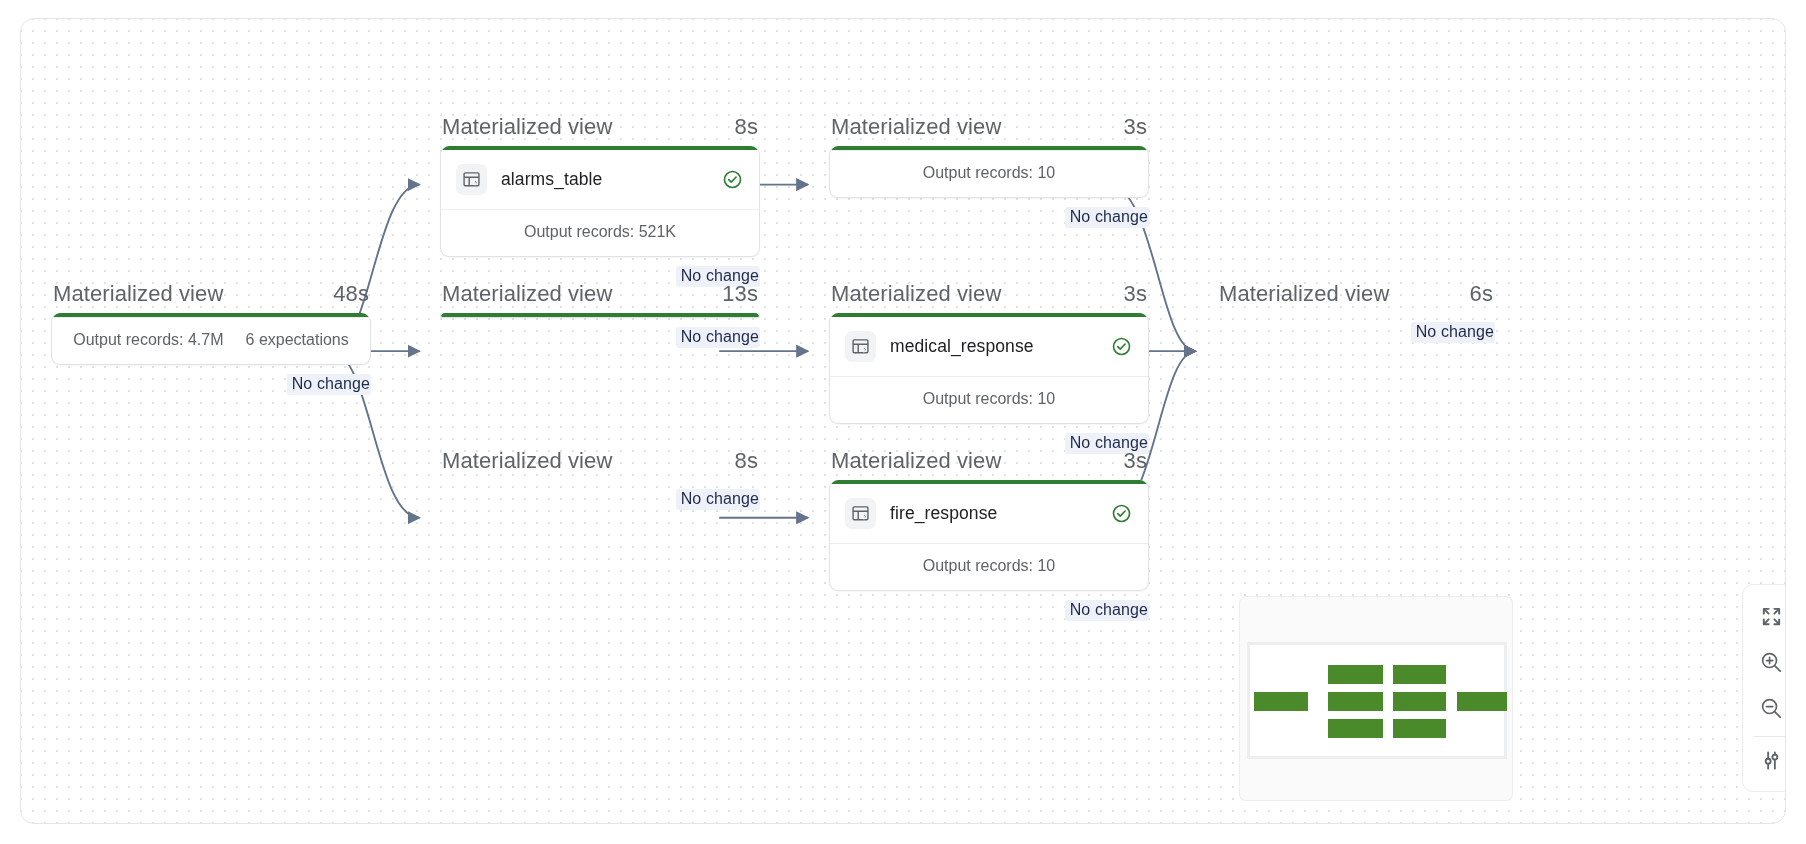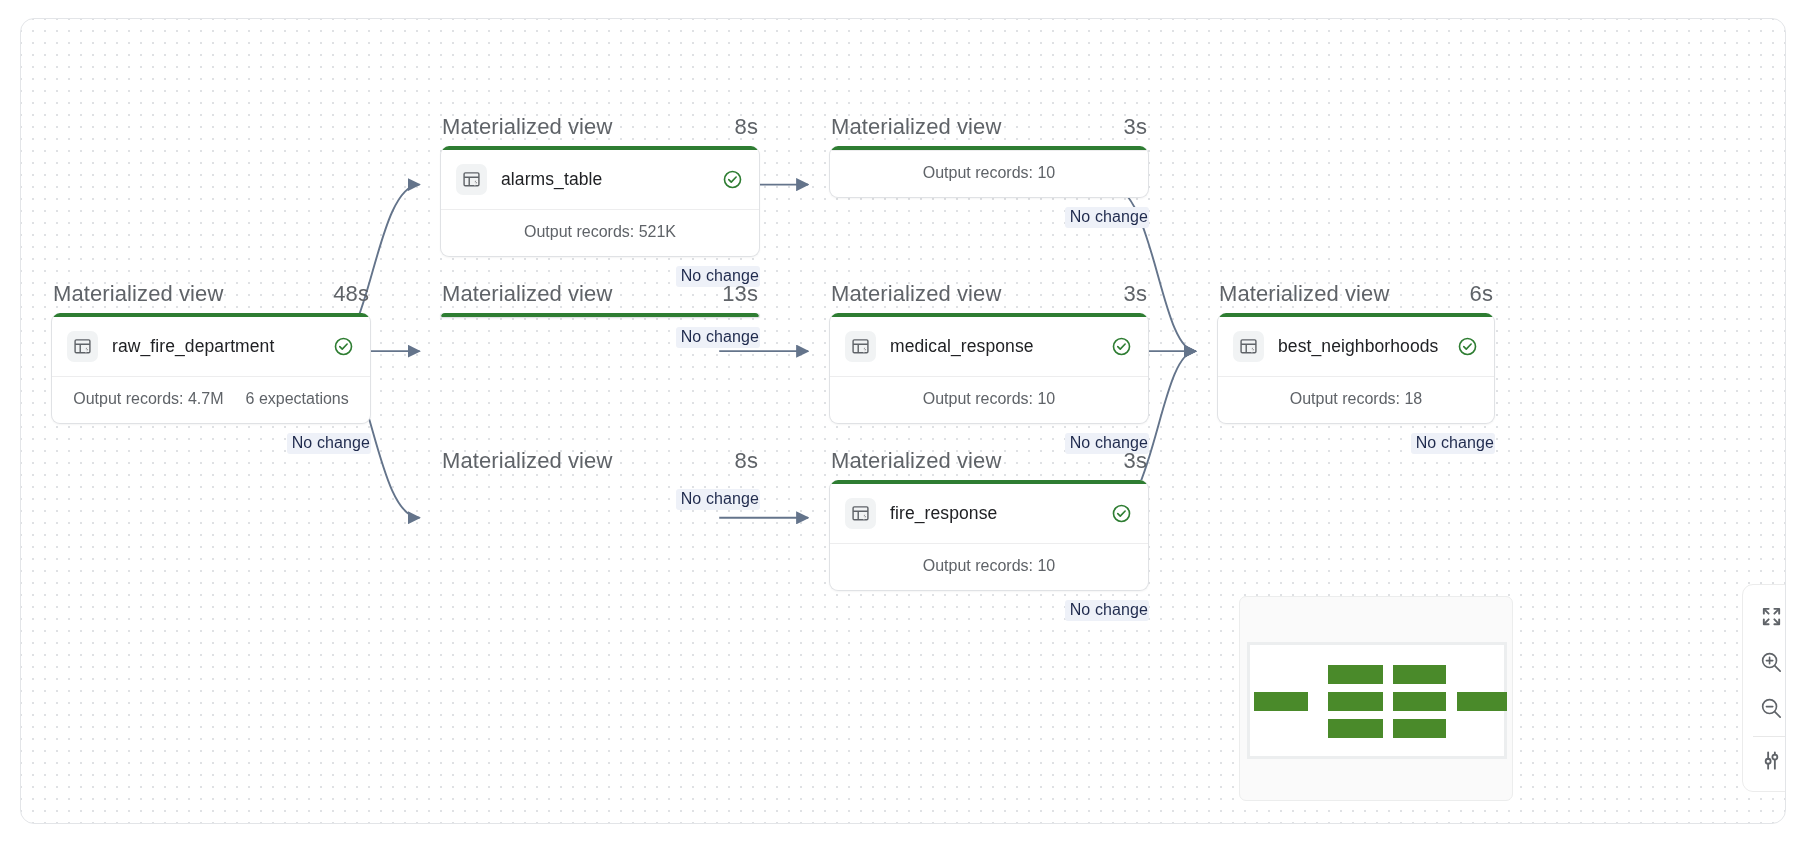--- a/index.html
+++ b/index.html
@@ -126,172 +126,154 @@
     </g>
   </svg>
 
   <div class="node-wrap" style="left:30px; top:262px;">
     <div class="node-meta">
       <span>Materialized view</span>
       <span class="dur">48s</span>
     </div>
     <div class="node-card">
       <div class="node-accent"></div>
+      <div class="node-body">
+        <span>Output records: 4.7M</span>
+        <span>6 expectations</span>
+      </div>
+    </div>
+    <div class="node-foot">
+      <span class="nochange">No change</span>
+    </div>
+  </div>
+
+  <div class="node-wrap" style="left:419px; top:95px;">
+    <div class="node-meta">
+      <span>Materialized view</span>
+      <span class="dur">8s</span>
+    </div>
+    <div class="node-card">
+      <div class="node-accent"></div>
       <div class="node-head">
         <span class="tbl-icon">
           <svg width="19" height="19" viewBox="0 0 20 20">
               <g fill="none" stroke="#5f6368" stroke-width="1.5">
                 <rect x="2.2" y="3" width="15.6" height="13.5" rx="1.3"></rect>
                 <path d="M2.2 7.6 H17.8 M7.6 7.6 V16.5"></path>
               </g>
               <path d="M15.4 9.6 l-3.1 3.6 h2.1 l-.7 3 3.1-3.6 h-2.1z" fill="#5f6368" stroke="#fff" stroke-width=".8"></path>
             </svg>
         </span>
-        <span class="node-title">raw_fire_department</span>
+        <span class="node-title">alarms_table</span>
         <span class="status-icon">
           <svg width="21" height="21" viewBox="0 0 22 22">
               <circle cx="11" cy="11" r="8.4" fill="none" stroke="#2e7d32" stroke-width="1.7"></circle>
               <path d="M7.1 11.1 l2.6 2.6 l5.1 -5.3" fill="none" stroke="#2e7d32" stroke-width="1.7" stroke-linecap="round" stroke-linejoin="round"></path>
             </svg>
         </span>
       </div>
       <div class="node-body">
-        <span>Output records: 4.7M</span>
-        <span>6 expectations</span>
-      </div>
-    </div>
-    <div class="node-foot">
-      <span class="nochange">No change</span>
-    </div>
-  </div>
-
-  <div class="node-wrap" style="left:419px; top:95px;">
+        <span>Output records: 521K</span>
+      </div>
+    </div>
+    <div class="node-foot">
+      <span class="nochange">No change</span>
+    </div>
+  </div>
+
+  <div class="node-wrap" style="left:419px; top:262px;">
+    <div class="node-meta">
+      <span>Materialized view</span>
+      <span class="dur">13s</span>
+    </div>
+    <div class="node-card">
+      <div class="node-accent"></div>
+    </div>
+    <div class="node-foot">
+      <span class="nochange">No change</span>
+    </div>
+  </div>
+
+  <div class="node-wrap" style="left:419px; top:429px;">
     <div class="node-meta">
       <span>Materialized view</span>
       <span class="dur">8s</span>
+    </div>
+    <div class="node-foot">
+      <span class="nochange">No change</span>
+    </div>
+  </div>
+
+  <div class="node-wrap" style="left:808px; top:95px;">
+    <div class="node-meta">
+      <span>Materialized view</span>
+      <span class="dur">3s</span>
+    </div>
+    <div class="node-card">
+      <div class="node-accent"></div>
+      <div class="node-body">
+        <span>Output records: 10</span>
+      </div>
+    </div>
+    <div class="node-foot">
+      <span class="nochange">No change</span>
+    </div>
+  </div>
+
+  <div class="node-wrap" style="left:808px; top:262px;">
+    <div class="node-meta">
+      <span>Materialized view</span>
+      <span class="dur">3s</span>
     </div>
     <div class="node-card">
       <div class="node-accent"></div>
       <div class="node-head">
         <span class="tbl-icon">
           <svg width="19" height="19" viewBox="0 0 20 20">
               <g fill="none" stroke="#5f6368" stroke-width="1.5">
                 <rect x="2.2" y="3" width="15.6" height="13.5" rx="1.3"></rect>
                 <path d="M2.2 7.6 H17.8 M7.6 7.6 V16.5"></path>
               </g>
               <path d="M15.4 9.6 l-3.1 3.6 h2.1 l-.7 3 3.1-3.6 h-2.1z" fill="#5f6368" stroke="#fff" stroke-width=".8"></path>
             </svg>
         </span>
-        <span class="node-title">alarms_table</span>
+        <span class="node-title">medical_response</span>
         <span class="status-icon">
           <svg width="21" height="21" viewBox="0 0 22 22">
               <circle cx="11" cy="11" r="8.4" fill="none" stroke="#2e7d32" stroke-width="1.7"></circle>
               <path d="M7.1 11.1 l2.6 2.6 l5.1 -5.3" fill="none" stroke="#2e7d32" stroke-width="1.7" stroke-linecap="round" stroke-linejoin="round"></path>
             </svg>
         </span>
       </div>
       <div class="node-body">
-        <span>Output records: 521K</span>
-      </div>
-    </div>
-    <div class="node-foot">
-      <span class="nochange">No change</span>
-    </div>
-  </div>
-
-  <div class="node-wrap" style="left:419px; top:262px;">
-    <div class="node-meta">
-      <span>Materialized view</span>
-      <span class="dur">13s</span>
-    </div>
-    <div class="node-card">
-      <div class="node-accent"></div>
-    </div>
-    <div class="node-foot">
-      <span class="nochange">No change</span>
-    </div>
-  </div>
-
-  <div class="node-wrap" style="left:419px; top:429px;">
-    <div class="node-meta">
-      <span>Materialized view</span>
-      <span class="dur">8s</span>
-    </div>
-    <div class="node-foot">
-      <span class="nochange">No change</span>
-    </div>
-  </div>
-
-  <div class="node-wrap" style="left:808px; top:95px;">
-    <div class="node-meta">
-      <span>Materialized view</span>
-      <span class="dur">3s</span>
-    </div>
-    <div class="node-card">
-      <div class="node-accent"></div>
-      <div class="node-body">
         <span>Output records: 10</span>
       </div>
     </div>
     <div class="node-foot">
       <span class="nochange">No change</span>
     </div>
   </div>
 
-  <div class="node-wrap" style="left:808px; top:262px;">
+  <div class="node-wrap" style="left:808px; top:429px;">
     <div class="node-meta">
       <span>Materialized view</span>
       <span class="dur">3s</span>
     </div>
     <div class="node-card">
       <div class="node-accent"></div>
       <div class="node-head">
         <span class="tbl-icon">
           <svg width="19" height="19" viewBox="0 0 20 20">
               <g fill="none" stroke="#5f6368" stroke-width="1.5">
                 <rect x="2.2" y="3" width="15.6" height="13.5" rx="1.3"></rect>
                 <path d="M2.2 7.6 H17.8 M7.6 7.6 V16.5"></path>
               </g>
               <path d="M15.4 9.6 l-3.1 3.6 h2.1 l-.7 3 3.1-3.6 h-2.1z" fill="#5f6368" stroke="#fff" stroke-width=".8"></path>
             </svg>
         </span>
-        <span class="node-title">medical_response</span>
-        <span class="status-icon">
-          <svg width="21" height="21" viewBox="0 0 22 22">
-              <circle cx="11" cy="11" r="8.4" fill="none" stroke="#2e7d32" stroke-width="1.7"></circle>
-              <path d="M7.1 11.1 l2.6 2.6 l5.1 -5.3" fill="none" stroke="#2e7d32" stroke-width="1.7" stroke-linecap="round" stroke-linejoin="round"></path>
-            </svg>
-        </span>
-      </div>
-      <div class="node-body">
-        <span>Output records: 10</span>
-      </div>
-    </div>
-    <div class="node-foot">
-      <span class="nochange">No change</span>
-    </div>
-  </div>
-
-  <div class="node-wrap" style="left:808px; top:429px;">
-    <div class="node-meta">
-      <span>Materialized view</span>
-      <span class="dur">3s</span>
-    </div>
-    <div class="node-card">
-      <div class="node-accent"></div>
-      <div class="node-head">
-        <span class="tbl-icon">
-          <svg width="19" height="19" viewBox="0 0 20 20">
-              <g fill="none" stroke="#5f6368" stroke-width="1.5">
-                <rect x="2.2" y="3" width="15.6" height="13.5" rx="1.3"></rect>
-                <path d="M2.2 7.6 H17.8 M7.6 7.6 V16.5"></path>
-              </g>
-              <path d="M15.4 9.6 l-3.1 3.6 h2.1 l-.7 3 3.1-3.6 h-2.1z" fill="#5f6368" stroke="#fff" stroke-width=".8"></path>
-            </svg>
-        </span>
         <span class="node-title">fire_response</span>
         <span class="status-icon">
           <svg width="21" height="21" viewBox="0 0 22 22">
               <circle cx="11" cy="11" r="8.4" fill="none" stroke="#2e7d32" stroke-width="1.7"></circle>
               <path d="M7.1 11.1 l2.6 2.6 l5.1 -5.3" fill="none" stroke="#2e7d32" stroke-width="1.7" stroke-linecap="round" stroke-linejoin="round"></path>
             </svg>
         </span>
       </div>
       <div class="node-body">
         <span>Output records: 10</span>
@@ -299,44 +281,20 @@
     </div>
     <div class="node-foot">
       <span class="nochange">No change</span>
     </div>
   </div>
 
   <div class="node-wrap" style="left:1196px; top:262px; width:278px;">
     <div class="node-meta">
       <span>Materialized view</span>
       <span class="dur">6s</span>
-    </div>
-    <div class="node-card">
-      <div class="node-accent"></div>
-      <div class="node-head">
-        <span class="tbl-icon">
-          <svg width="19" height="19" viewBox="0 0 20 20">
-              <g fill="none" stroke="#5f6368" stroke-width="1.5">
-                <rect x="2.2" y="3" width="15.6" height="13.5" rx="1.3"></rect>
-                <path d="M2.2 7.6 H17.8 M7.6 7.6 V16.5"></path>
-              </g>
-              <path d="M15.4 9.6 l-3.1 3.6 h2.1 l-.7 3 3.1-3.6 h-2.1z" fill="#5f6368" stroke="#fff" stroke-width=".8"></path>
-            </svg>
-        </span>
-        <span class="node-title">best_neighborhoods</span>
-        <span class="status-icon">
-          <svg width="21" height="21" viewBox="0 0 22 22">
-              <circle cx="11" cy="11" r="8.4" fill="none" stroke="#2e7d32" stroke-width="1.7"></circle>
-              <path d="M7.1 11.1 l2.6 2.6 l5.1 -5.3" fill="none" stroke="#2e7d32" stroke-width="1.7" stroke-linecap="round" stroke-linejoin="round"></path>
-            </svg>
-        </span>
-      </div>
-      <div class="node-body">
-        <span>Output records: 18</span>
-      </div>
     </div>
     <div class="node-foot">
       <span class="nochange">No change</span>
     </div>
   </div>
 
   <div id="minimap">
     <div id="minimap-viewport">
       <div class="mm-node" style="left:4px;  top:47px; width:54px; height:19px;"></div>
       <div class="mm-node" style="left:78px; top:20px; width:55px; height:19px;"></div>

